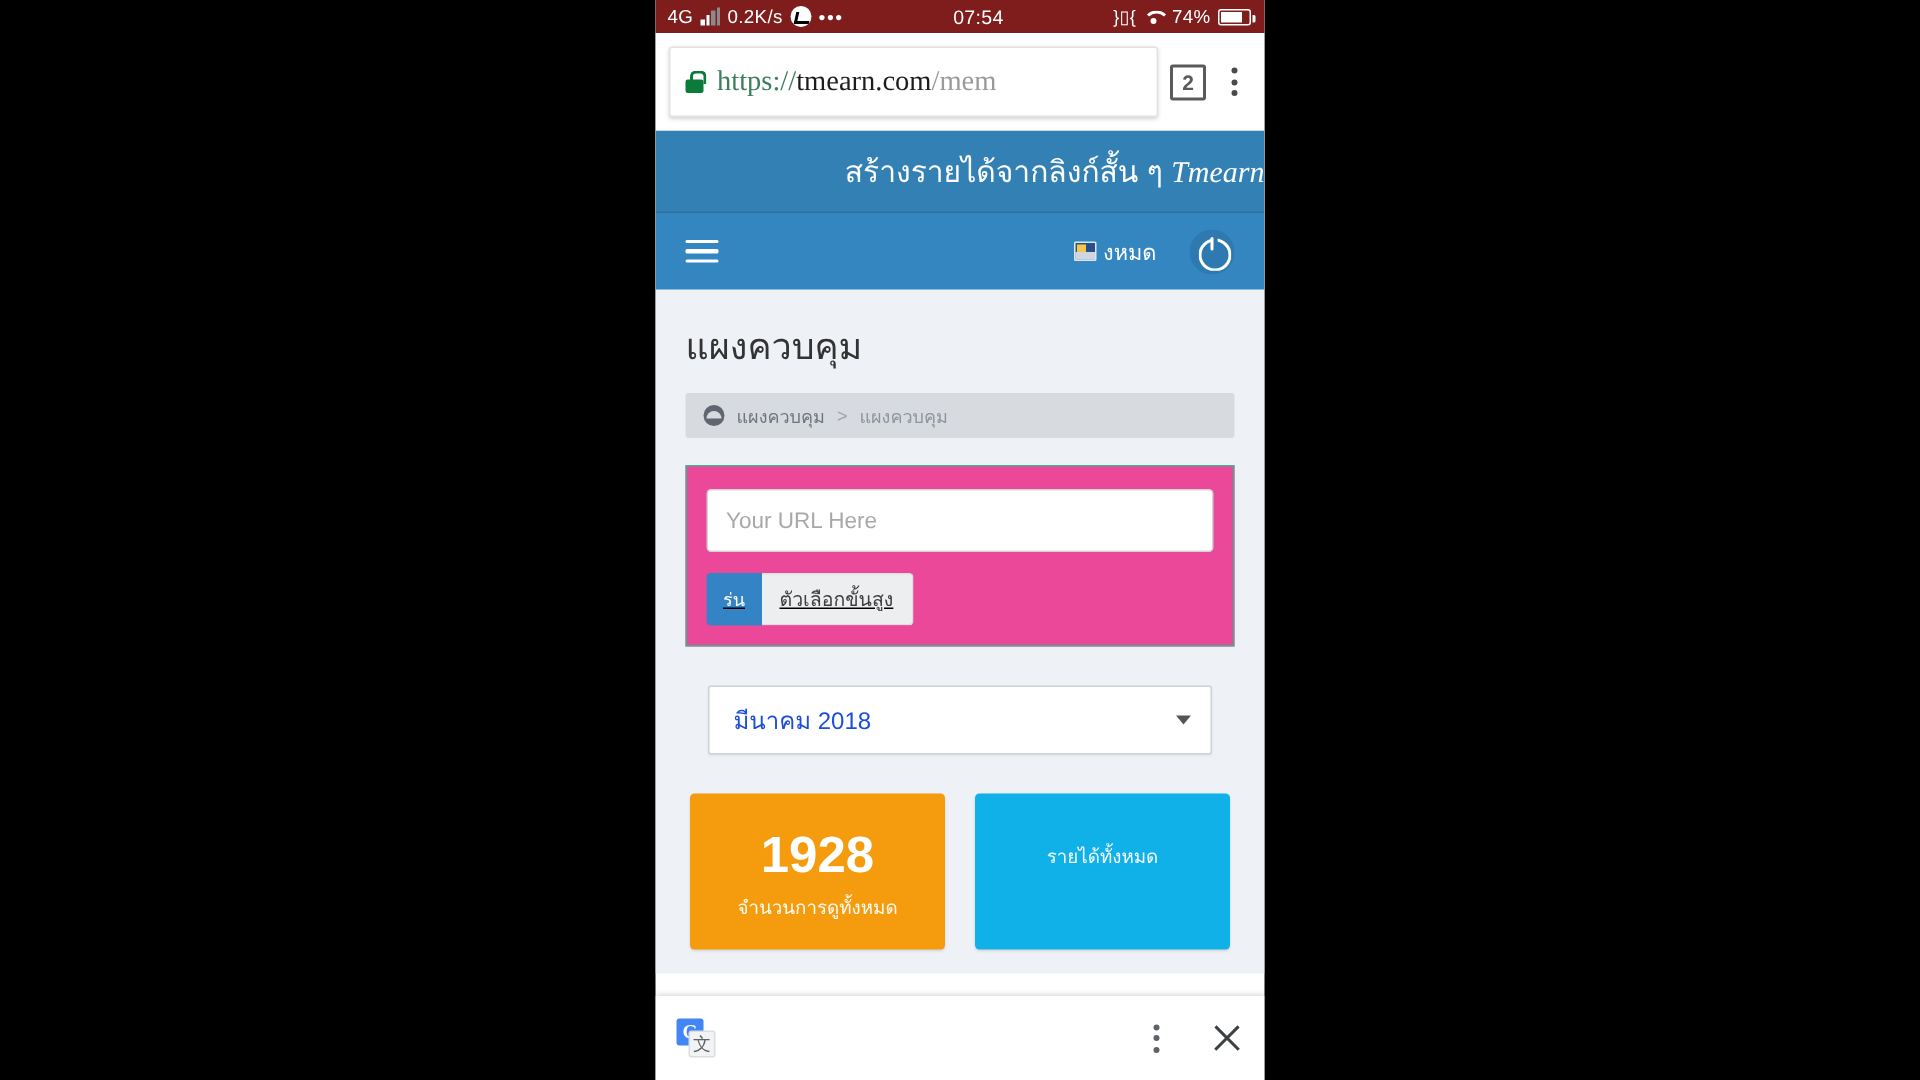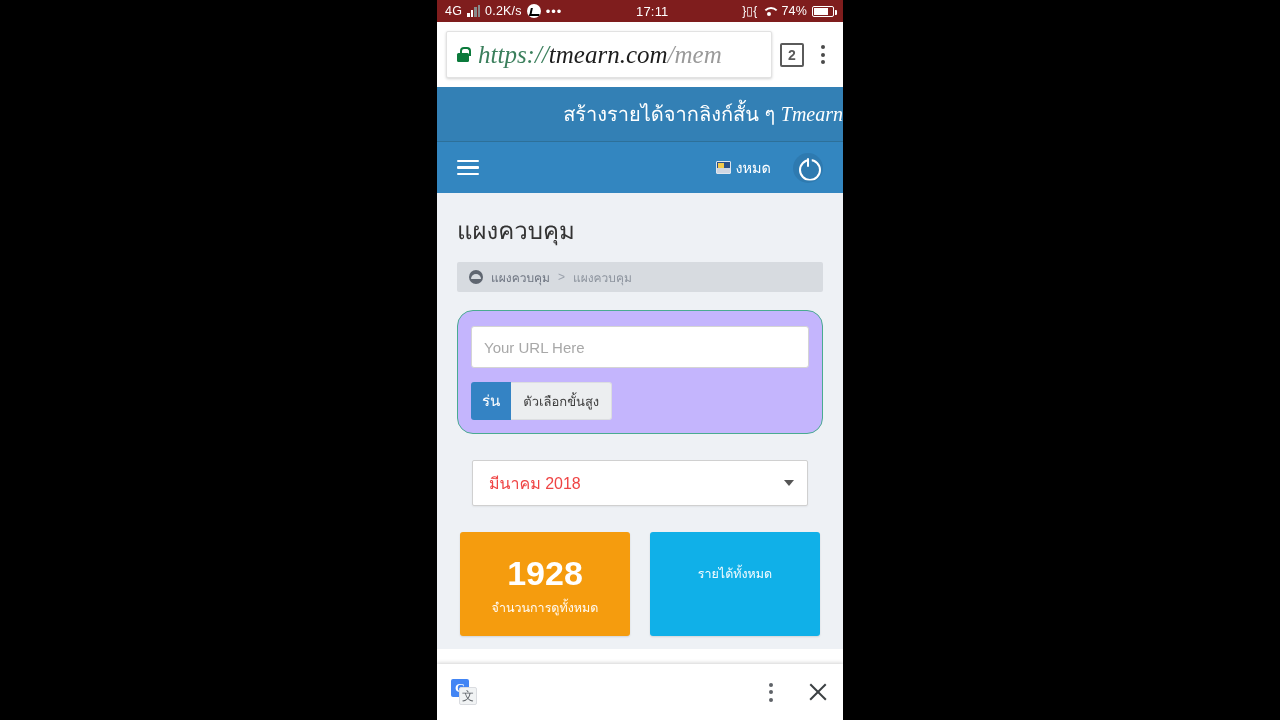--- a/index.html
+++ b/index.html
@@ -92,21 +92,21 @@
     content: ""; position: absolute; left: 0; bottom: 0;
     width: 12px; height: 9px; background: #0b7a3b; border-radius: 1.5px;
   }
   .lock::after {
     content: ""; position: absolute; left: 2.5px; top: 0;
     width: 7px; height: 7px; border: 2px solid #0b7a3b;
     border-bottom: none; border-radius: 4px 4px 0 0;
   }
   .urltext {
     font-family: "Liberation Serif", serif;
-    font-style: italic; font-size: 25px; white-space: nowrap;
+    font-size: 19px; white-space: nowrap;
   }
   .urltext .sch { color: #3b7f5c; }
   .urltext .host { color: #1d1d1d; font-weight: 400; }
   .urltext .path { color: #9a9a9a; }
   .tabbtn {
     width: 24px; height: 24px; border: 2.2px solid #5a5a5a; border-radius: 2px;
     color: #5a5a5a; font-size: 14px; font-weight: 700;
     display: flex; align-items: center; justify-content: center; flex: none;
   }
   .kebab {
@@ -183,54 +183,54 @@
   .bc-icon::after {
     content: ""; position: absolute; left: 2px; top: 4px;
     width: 10px; height: 5px;
     border-radius: 5px 5px 0 0; background: #d7dbe0;
   }
   .bc-sep { color: #9ba2ac; }
   .bc-cur { color: #8d949e; }
 
   .urlpanel {
     margin-top: 18px;
-    border: 1.5px solid #4aab91; border-radius: 16px;
-    background: #c4b5fd; padding: 15px 13px 13px 13px;
+    border: 1.5px solid #4aab91; border-radius: 0;
+    background: #ec4899; padding: 15px 13px 13px 13px; text-decoration: underline;
   }
   .urlinput {
     width: 100%; height: 42px;
     border: 1px solid #d4d4d4; border-radius: 3px;
     padding: 0 12px; font-size: 15px; color: #555;
     font-family: "Liberation Sans", sans-serif; outline: none;
     background: #fff;
   }
   .urlinput::placeholder { color: #a8a8a8; }
   .btnrow { margin-top: 14px; display: flex; }
   .btn-short {
     background: #3483c4; color: #fff; border: none;
-    font-size: 15px; padding: 7px 11px; border-radius: 3px 0 0 3px;
+    font-size: 12px; padding: 7px 11px; border-radius: 3px 0 0 3px;
     font-family: "Liberation Sans", sans-serif; cursor: pointer;
   }
   .btn-adv {
     background: #eceef0; color: #3d3d3d; border: 1px solid #dcdee1;
     border-left: none;
     font-size: 13px; padding: 6px 12px; border-radius: 0 3px 3px 0;
     font-family: "Liberation Sans", sans-serif; cursor: pointer;
   }
 
   .selectwrap {
     margin: 26px auto 0 auto; width: 336px;
     position: relative;
   }
   .monthselect {
     width: 100%; height: 46px;
     background: #fff; border: 1px solid #d0d0d0; border-radius: 2px;
     box-shadow: 0 1px 2px rgba(0,0,0,.06);
     display: flex; align-items: center; padding: 0 16px;
-    font-size: 16px; color: #ef4444;
+    font-size: 16px; color: #1d4ed8;
   }
   .caret {
     position: absolute; right: 14px; top: 50%;
     transform: translateY(-50%);
     width: 0; height: 0;
     border-left: 5px solid transparent; border-right: 5px solid transparent;
     border-top: 6px solid #555;
   }
 
   .cards {
@@ -308,21 +308,21 @@
         <span class="sig-bars">
             <i></i>
             <i></i>
             <i></i>
             <i></i>
           </span>
         <span>0.2K/s</span>
         <span class="msgr"></span>
         <span class="dots3">•••</span>
       </div>
-      <div class="sb-mid">17:11</div>
+      <div class="sb-mid">07:54</div>
       <div class="sb-right">
         <span class="vibr">}▯{</span>
         <span class="wifi"></span>
         <span>74%</span>
         <span class="batt">
             <i></i>
           </span>
       </div>
     </div>
 

